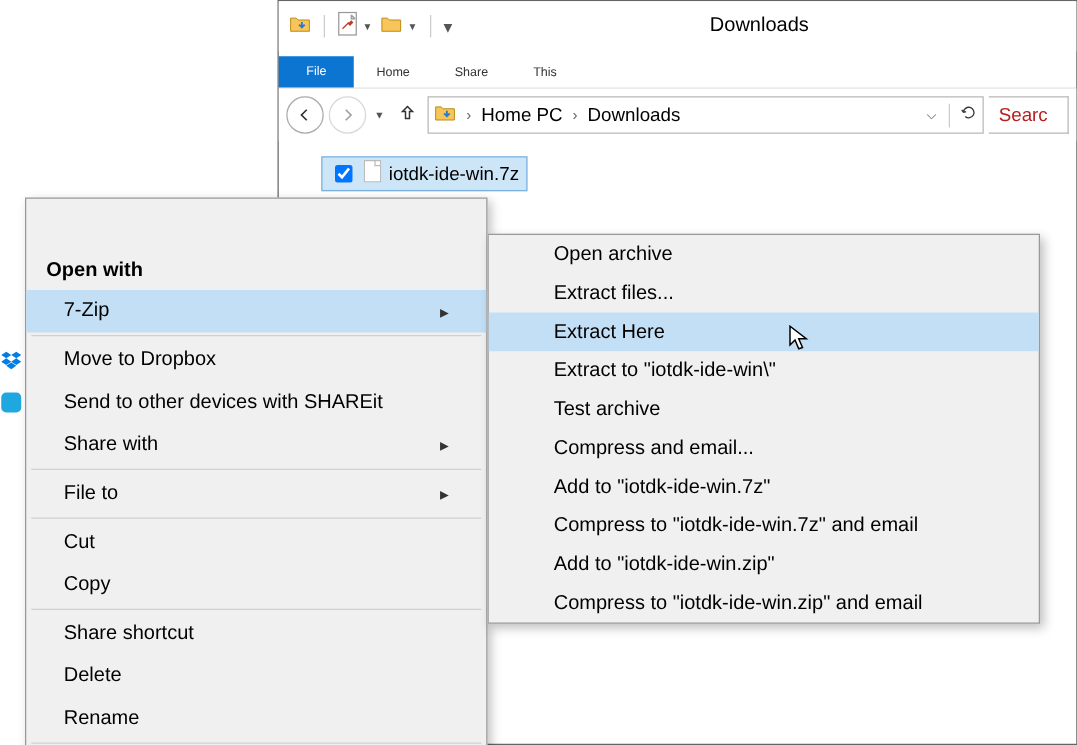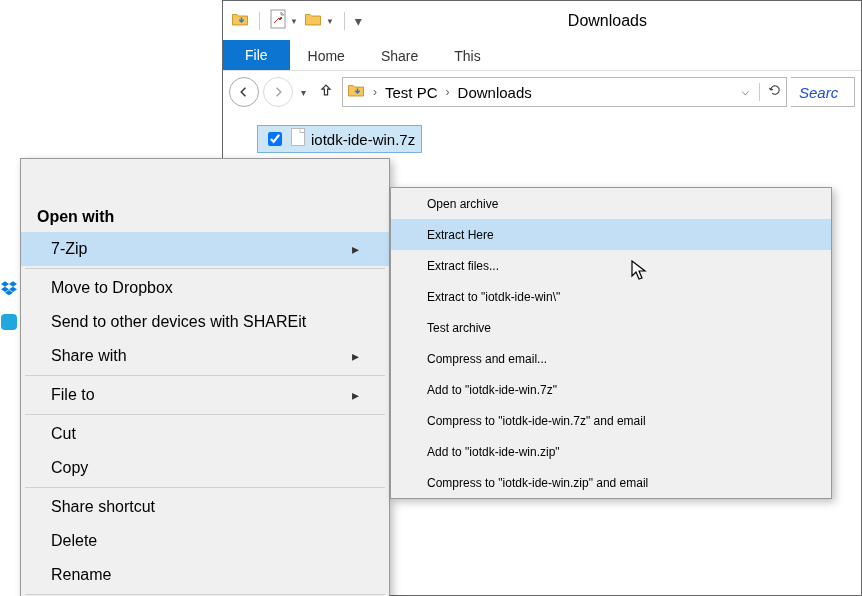--- a/index.html
+++ b/index.html
@@ -10,34 +10,34 @@
 .titlebar { height: 40px; display: flex; align-items: center; padding: 0 8px; background: #fff; }
 .titlebar-icons { display: flex; align-items: center; gap: 6px; }
 .folder-icon { width: 18px; height: 16px; }
 .doc-icon { width: 16px; height: 20px; }
 .folder-small { width: 18px; height: 16px; }
 .dropdown-caret { font-size: 8px; margin-left: -2px; color: #555; }
 .sep { width: 1px; height: 18px; background: #ccc; margin: 0 4px; }
 .title-text { flex: 1; text-align: center; font-size: 16px; color: #000; }
 
 .ribbon-tabs { display: flex; align-items: flex-end; height: 30px; border-bottom: 1px solid #e0e0e0; }
-.ribbon-tab { padding: 6px 18px; font-size: 14px; color: #333; cursor: pointer; }
+.ribbon-tab { padding: 6px 18px; font-size: 10px; color: #333; cursor: pointer; }
 .ribbon-tab.file { background: #0b75d1; color: #fff; padding: 7px 22px; }
 
 .nav-bar { display: flex; align-items: center; height: 42px; padding: 4px 6px; gap: 4px; background: #fff; }
 .nav-btn { width: 30px; height: 30px; border: 1px solid #aaa; border-radius: 50%; display: flex; align-items: center; justify-content: center; background: #fff; cursor: pointer; }
 .nav-btn.disabled { opacity: 0.45; }
 .arrow-svg { width: 14px; height: 14px; }
 .caret-down-tiny { font-size: 10px; color: #555; padding: 0 4px; cursor: pointer; }
 .up-arrow { padding: 4px; cursor: pointer; }
 .addr { flex: 1; display: flex; align-items: center; border: 1px solid #b8b8b8; height: 30px; padding: 0 4px; gap: 6px; }
 .addr-chev { color: #666; font-size: 12px; padding: 0 2px; }
 .addr-text { font-size: 15px; color: #000; }
 .addr-end { display: flex; align-items: center; margin-left: auto; gap: 6px; }
-.search { border: 1px solid #b8b8b8; border-left: none; height: 30px; display: flex; align-items: center; padding: 12px 8px; width: 64px; color: #1d4ed8; font-size: 15px; font-style: italic; }
+.search { border: 1px solid #b8b8b8; border-left: none; height: 30px; display: flex; align-items: center; padding: 12px 8px; width: 64px; color: #b91c1c; font-size: 15px; }
 
 .file-area { padding-top: 12px; padding-left: 22px; }
 .file-row { display: inline-flex; align-items: center; background: #cde6f7; border: 1px solid #7bb1e0; height: 28px; padding: 0 6px; gap: 6px; margin-left: 12px; }
 .file-chk { width: 14px; height: 14px; }
 .file-name { font-size: 15px; color: #000; }
 
 
 .ctx { position: absolute; left: 20px; top: 158px; width: 370px; background: #f0f0f0; border: 1px solid #999; box-shadow: 3px 3px 8px rgba(0,0,0,0.25); }
 .ctx-header { font-weight: 700; font-size: 16px; padding: 8px 16px 6px; color: #000; margin-top: 41px; }
 .ctx-item { display: flex; align-items: center; height: 34px; padding: 0 30px; font-size: 16px; color: #000; cursor: pointer; position: relative; }
@@ -45,21 +45,21 @@
 .ctx-item .label { flex: 1; }
 .ctx-item .chev { font-size: 14px; color: #333; }
 .ctx-icon { width: 20px; height: 20px; position: absolute; left: -22px; display: flex; align-items: center; justify-content: center; }
 .ctx-sep { height: 1px; background: #d0d0d0; margin: 2px 4px; }
 
 .dropbox-icon { color: #007ee5; font-size: 16px; }
 .shareit-icon { width: 16px; height: 16px; background: #1fa8e0; border-radius: 4px; position: relative; }
 
 
 .submenu { position: absolute; left: 390px; top: 187px; width: 442px; background: #f0f0f0; border: 1px solid #999; box-shadow: 3px 3px 8px rgba(0,0,0,0.25); }
-.sub-item { height: 31px; display: flex; align-items: center; padding: 0 36px; font-size: 12px; color: #000; cursor: pointer; }
+.sub-item { height: 31px; display: flex; align-items: center; padding: 0 52px; font-size: 16px; color: #000; cursor: pointer; }
 .sub-item.highlight { background: #c2dff5; }
 
 
 .cursor { position: absolute; left: 631px; top: 260px; width: 18px; height: 22px; z-index: 100; }
 </style>
 </head>
 <body>
 
 <div class="explorer">
   <div class="titlebar">
@@ -116,21 +116,21 @@
         </svg>
     </span>
     <div class="addr">
       <span>
         <svg class="folder-icon" viewBox="0 0 24 20">
             <path d="M2 4 h6 l2 2 h12 v12 h-20 z" fill="#f7c559" stroke="#b8860b"></path>
             <path d="M14 8 l0 6 M11 11 l3 3 l3 -3" stroke="#2a7ad1" stroke-width="2" fill="none"></path>
           </svg>
       </span>
       <span class="addr-chev">›</span>
-      <span class="addr-text">Test PC</span>
+      <span class="addr-text">Home PC</span>
       <span class="addr-chev">›</span>
       <span class="addr-text">Downloads</span>
       <div class="addr-end">
         <span class="caret-down-tiny">⌵</span>
         <span style="border-left:1px solid #ccc;padding-left:8px">
           <svg width="14" height="14" viewBox="0 0 20 20">
               <path d="M4 10 a6 6 0 1 1 2 4.5 M4 10 l-2 -3 M4 10 l3 -1" stroke="#333" fill="none" stroke-width="1.5"></path>
             </svg>
         </span>
       </div>
@@ -202,25 +202,25 @@
   <div class="ctx-sep"></div>
   <div class="ctx-item">
     <span class="label">Properties</span>
   </div>
 </div>
 
 <div class="submenu">
   <div class="sub-item">
       <span>Open archive</span>
     </div>
+  <div class="sub-item">
+      <span>Extract files...</span>
+    </div>
   <div class="sub-item highlight">
       <span>Extract Here</span>
-    </div>
-  <div class="sub-item">
-      <span>Extract files...</span>
     </div>
   <div class="sub-item">
       <span>Extract to "iotdk-ide-win\"</span>
     </div>
   <div class="sub-item">
       <span>Test archive</span>
     </div>
   <div class="sub-item">
       <span>Compress and email...</span>
     </div>

